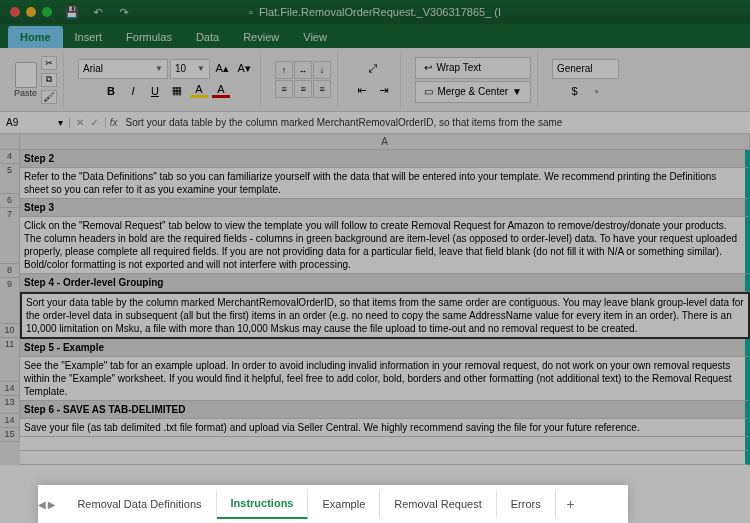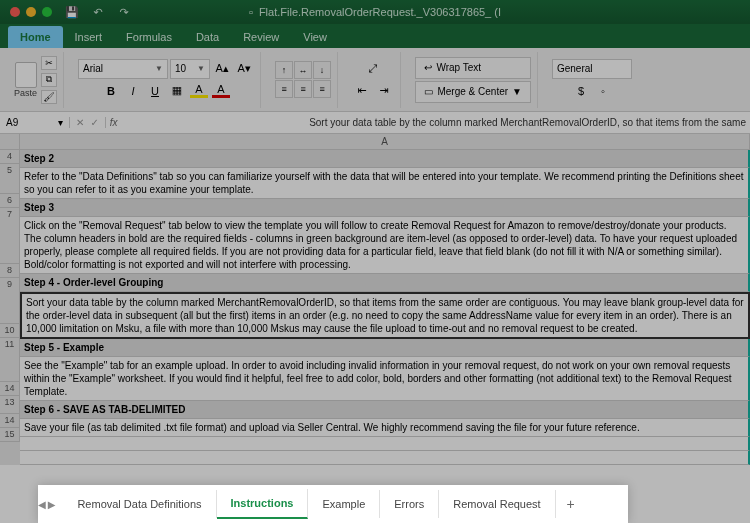--- a/index.html
+++ b/index.html
@@ -30,35 +30,35 @@
 .sel { height: 20px; border: 1px solid #ccc; background: #fff; font-size: 10px; padding: 0 4px; display: flex; align-items: center; justify-content: space-between; gap: 4px; }
 .sel .caret { font-size: 8px; color: #666; }
 .brow { display: flex; gap: 2px; }
 .bbtn { width: 20px; height: 20px; display: flex; align-items: center; justify-content: center; font-size: 11px; border: 1px solid transparent; }
 .colorbar { width: 18px; height: 3px; }
 .align-grid { display: grid; grid-template-columns: repeat(3, 18px); grid-template-rows: repeat(2, 18px); gap: 1px; }
 .abox { border: 1px solid #ccc; display: flex; align-items: center; justify-content: center; font-size: 9px; }
 .wrap-merge { display: flex; flex-direction: column; gap: 2px; }
 .wbtn { height: 22px; border: 1px solid #ccc; background: #fafafa; font-size: 10px; padding: 0 8px; display: flex; align-items: center; gap: 4px; }
 
-.formula-row { height: 22px; display: flex; align-items: center; border-bottom: 1px solid #d0d0d0; font-size: 10px; text-align: right; }
+.formula-row { height: 22px; display: flex; align-items: center; border-bottom: 1px solid #d0d0d0; font-size: 10px; }
 .name-box { width: 70px; border-right: 1px solid #d0d0d0; padding: 0 6px; display: flex; align-items: center; justify-content: space-between; }
 .fx-icons { display: flex; gap: 6px; padding: 0 6px; border-right: 1px solid #d0d0d0; color: #999; }
 .fx-label { padding: 0 4px; font-style: italic; color: #666; }
 .formula-text { flex: 1; padding: 0 4px; color: #333; overflow: hidden; white-space: nowrap; }
 
 .sheet { position: relative; height: 360px; overflow: hidden; }
 .col-header { height: 16px; display: flex; background: #e8e8e8; border-bottom: 1px solid #ccc; }
 .corner { width: 20px; border-right: 1px solid #ccc; }
 .colA { flex: 1; text-align: center; font-size: 10px; color: #555; line-height: 16px; border-right: 1px solid #ccc; }
 .rows { display: flex; }
 .row-headers { width: 20px; background: #e8e8e8; }
 .rh { height: auto; min-height: 14px; border-bottom: 1px solid #ccc; border-right: 1px solid #ccc; font-size: 9px; text-align: center; color: #555; padding: 1px 0; }
 .cells { flex: 1; }
-.cell { border-bottom: 1px solid #ccc; border-right: 2px solid #14b8a6; font-size: 10px; padding: 2px 4px; line-height: 1.3; }
+.cell { border-bottom: 1px solid #ccc; border-right: 5px solid #14b8a6; font-size: 10px; padding: 2px 4px; line-height: 1.3; }
 .step-head { background: #e0e0e0; font-weight: bold; }
 .empty-row { height: 14px; }
 .nav-arrows { display: flex; gap: 2px; margin-right: 8px; color: #888; font-size: 10px; }
 .sheet-tab { padding: 8px 14px; font-size: 11px; color: #444; border-right: 1px solid #e0e0e0; cursor: pointer; }
 .sheet-tab.active { color: #1a8f4a; font-weight: bold; border-bottom: 2px solid #1a8f4a; }
 .add-tab { width: 30px; text-align: center; font-size: 14px; color: #666; cursor: pointer; }
 
 .dim-overlay { position: absolute; inset: 0; background: rgba(0,0,0,0.28); pointer-events: none; }
 .bright-zone { position: absolute; bottom: 0; left: 38px; width: 590px; height: 38px; background: #fff; box-shadow: 0 0 10px rgba(0,0,0,0.2); display: flex; align-items: center; }
 </style>
@@ -163,21 +163,21 @@
           <span>Wrap Text</span>
         </div>
       <div class="wbtn">
           <span>▭</span>
           <span>Merge &amp; Center</span>
           <span class="caret">▼</span>
         </div>
     </div>
   </div>
   <div class="rgroup last">
-    <div class="sel" style="width:80px">
+    <div class="sel" style="width:67px">
         <span>General</span>
       </div>
     <div class="brow">
       <div class="bbtn">$</div>
       <div class="bbtn">◦</div>
     </div>
   </div>
 </div>
 
 <div class="formula-row">
@@ -233,16 +233,16 @@
 <div class="dim-overlay"></div>
 
 <div class="bright-zone">
   <div class="nav-arrows">
     <span>◀</span>
     <span>▶</span>
   </div>
   <div class="sheet-tab">Removal Data Definitions</div>
   <div class="sheet-tab active">Instructions</div>
   <div class="sheet-tab">Example</div>
+  <div class="sheet-tab">Removal Request</div>
   <div class="sheet-tab">Errors</div>
-  <div class="sheet-tab">Removal Request</div>
   <div class="add-tab">+</div>
 </div>
 
 </body></html>

